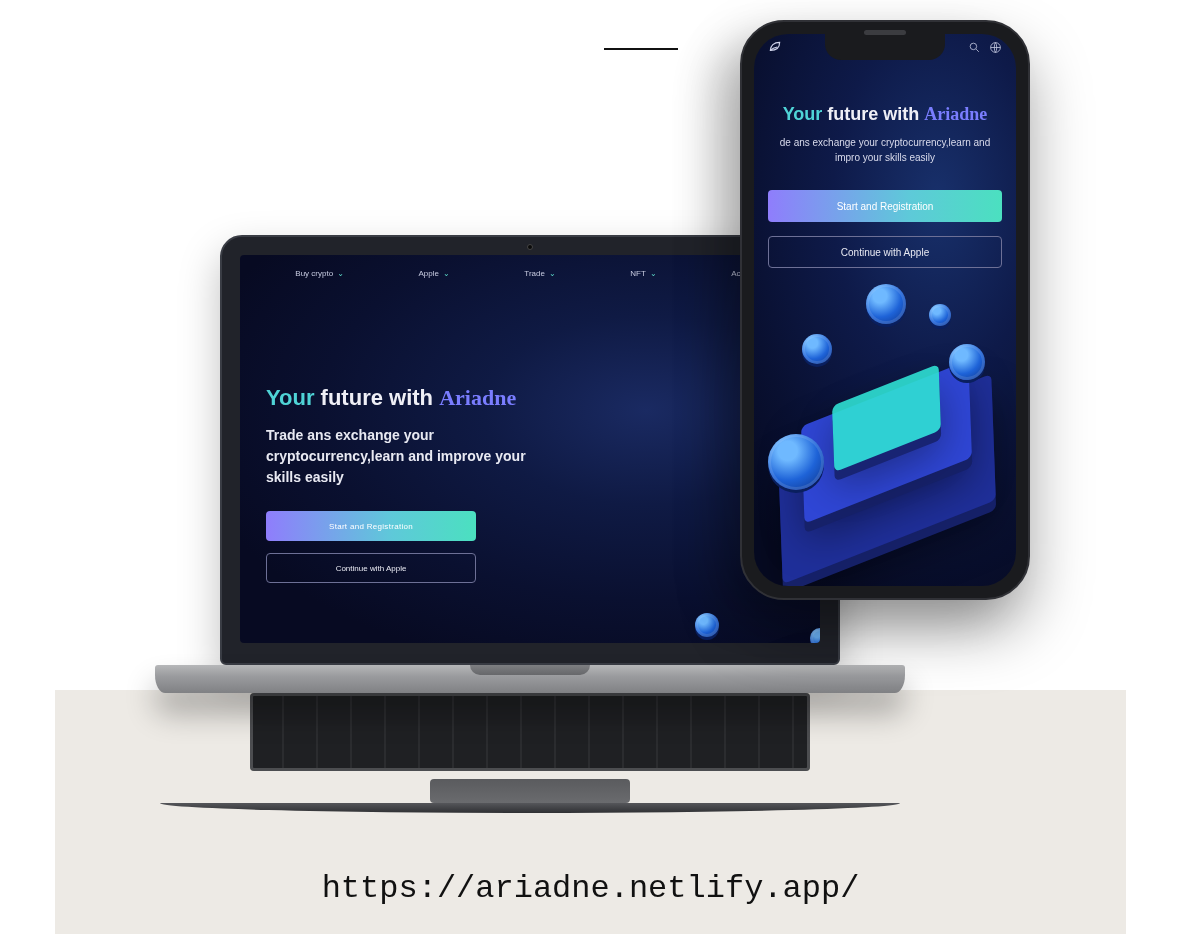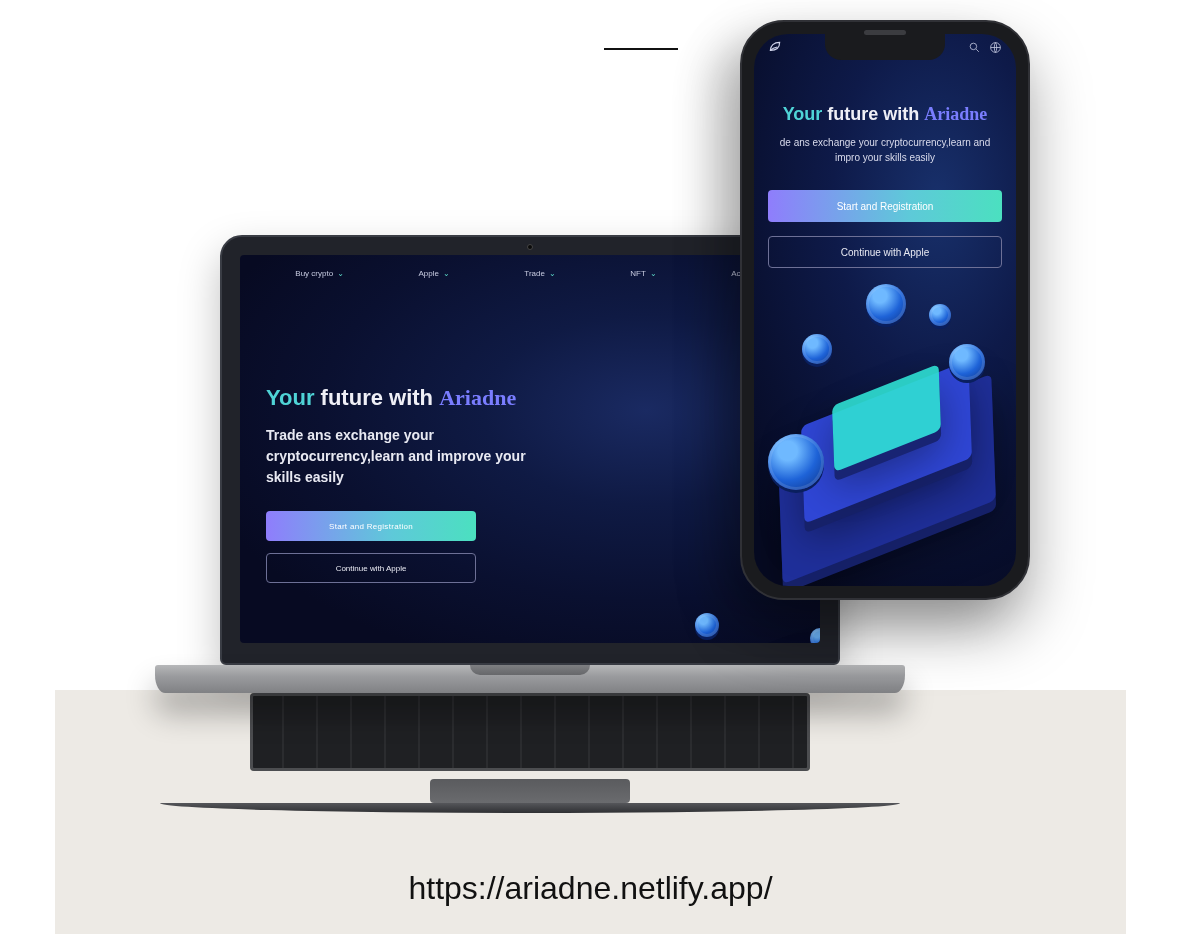--- a/index.html
+++ b/index.html
@@ -35,21 +35,21 @@
     left: 604px; top: 48px;
     width: 74px; height: 2px;
     background: #111;
   }
 
   
   .url {
     position: absolute;
     left: 0; right: 0; top: 870px;
     text-align: center;
-    font-family: Liberation Sans, sans-serif;
+    font-family: Liberation Mono, monospace;
     font-size: 32px;
     color: #111;
   }
 
   
   .laptop {
     position: absolute;
     left: 155px; top: 235px;
     width: 750px;
   }

